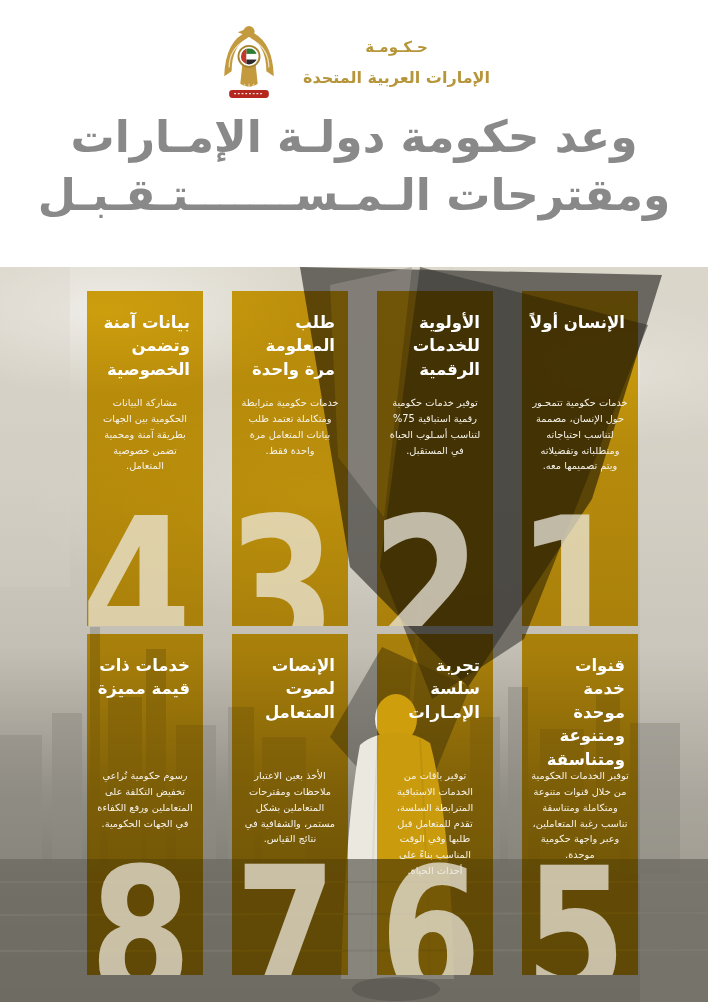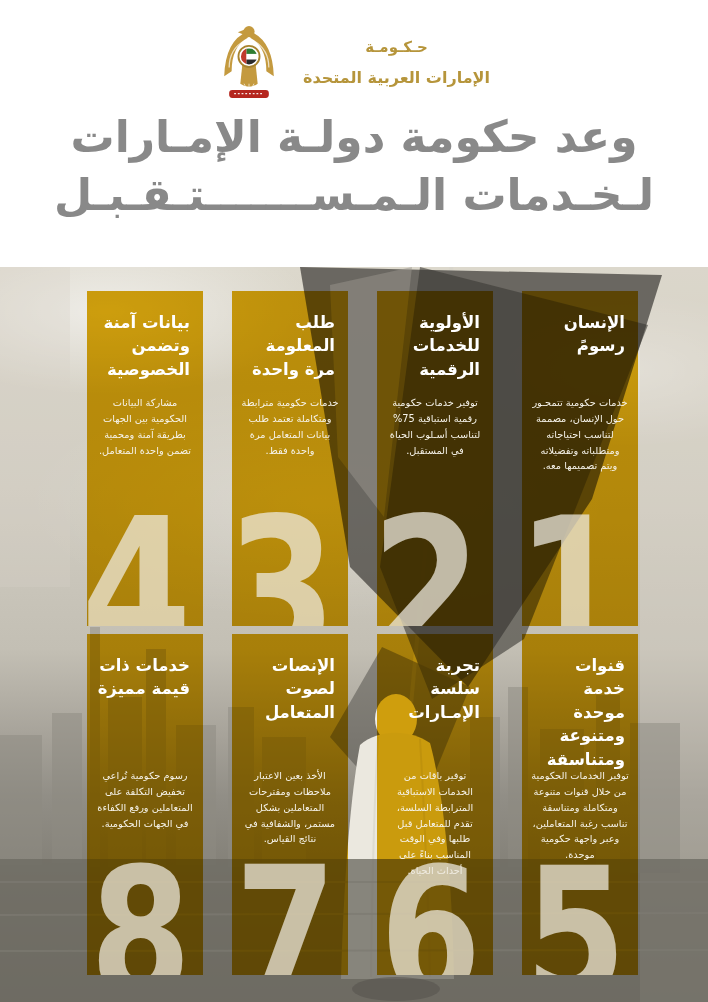--- a/index.html
+++ b/index.html
@@ -140,28 +140,28 @@
       <line x1="26" y1="112" x2="74" y2="112" stroke="#ffffff" stroke-width="2" stroke-dasharray="3 3" opacity=".9"></line>
     </svg>
     <div class="logo-text">
       <div class="l1">حـكـومـة</div>
       <div class="l2">الإمارات العربية المتحدة</div>
     </div>
   </div>
 
   <div class="main-title">
     <div>وعد حكومة دولـة الإمـارات</div>
-    <div>لـخـدمات الـمـســـــــتـقـبـل</div>
+    <div>ومقترحات الـمـســـــــتـقـبـل</div>
   </div>
 
   <div class="grid">
 
     <div class="card row1">
       <div class="card-bg"></div>
-      <div class="card-title">الإنسان رسومً</div>
+      <div class="card-title">الإنسان أولاً</div>
       <div class="card-desc">خدمات حكومية تتمحـور حول الإنسان، مصممة لتناسب احتياجاته ومتطلباته وتفضيلاته ويتم تصميمها معه.</div>
       <div class="card-num">1</div>
     </div>
 
     <div class="card row1">
       <div class="card-bg"></div>
       <div class="card-title">الأولوية للخدمات الرقمية</div>
       <div class="card-desc">توفير خدمات حكومية رقمية استباقية 75% لتناسب أسـلوب الحياة في المستقبل.</div>
       <div class="card-num">2</div>
     </div>
@@ -169,21 +169,21 @@
     <div class="card row1">
       <div class="card-bg"></div>
       <div class="card-title">طلب المعلومة مرة واحدة</div>
       <div class="card-desc">خدمات حكومية مترابطة ومتكاملة تعتمد طلب بيانات المتعامل مرة واحدة فقط.</div>
       <div class="card-num">3</div>
     </div>
 
     <div class="card row1">
       <div class="card-bg"></div>
       <div class="card-title">بيانات آمنة وتضمن الخصوصية</div>
-      <div class="card-desc">مشاركة البيانات الحكومية بين الجهات بطريقة آمنة ومحمية تضمن واحدة المتعامل.</div>
+      <div class="card-desc">مشاركة البيانات الحكومية بين الجهات بطريقة آمنة ومحمية تضمن خصوصية المتعامل.</div>
       <div class="card-num">4</div>
     </div>
 
     <div class="card row2">
       <div class="card-bg"></div>
       <div class="card-title">قنوات خدمة موحدة ومتنوعة ومتناسقة</div>
       <div class="card-desc">توفير الخدمات الحكومية من خلال قنوات متنوعة ومتكاملة ومتناسقة تناسب رغبة المتعاملين، وعبر واجهة حكومية موحدة.</div>
       <div class="card-num">5</div>
     </div>
 

